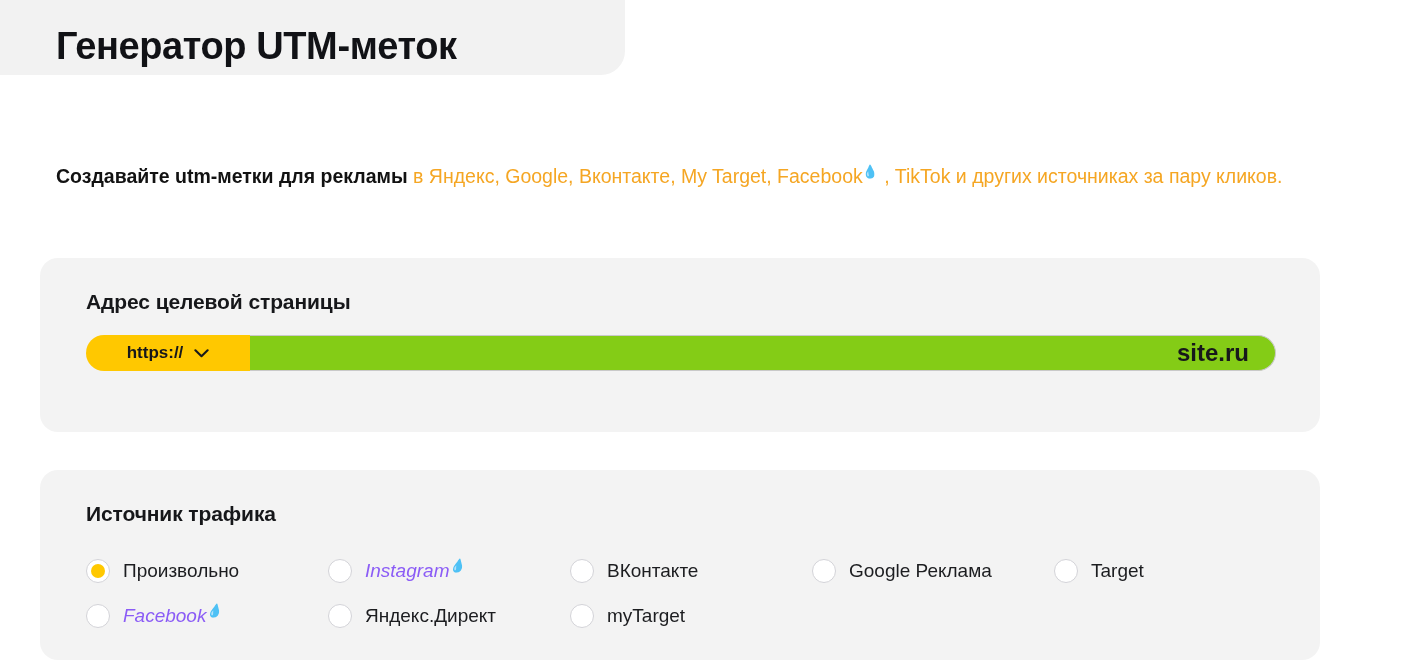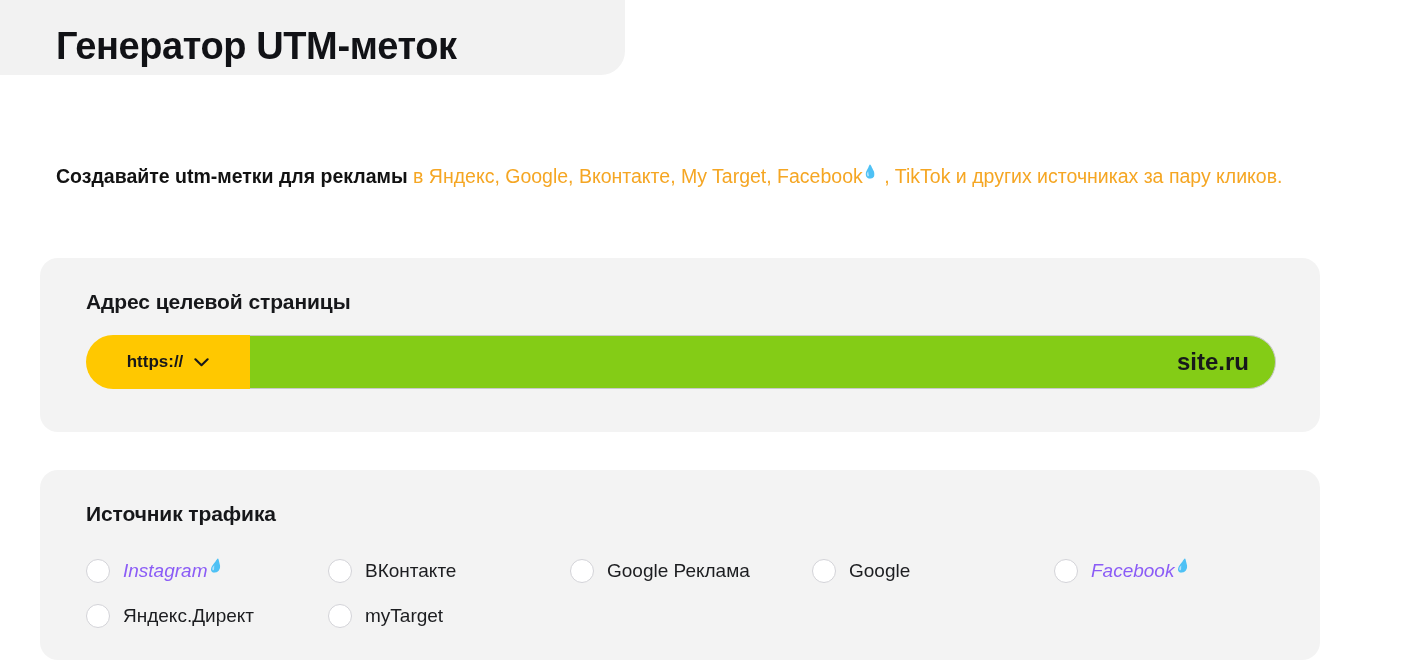--- a/index.html
+++ b/index.html
@@ -83,21 +83,21 @@
     color: #16171a;
     letter-spacing: -0.1px;
   }
 
   
   .url-row {
     display: flex;
     align-items: stretch;
     margin: 21px 0 0 46px;
     width: 1190px;
-    height: 54px;
+    height: 36px;
   }
   .proto-btn {
     flex: 0 0 auto;
     width: 164px;
     background: #ffc800;
     border: none;
     border-radius: 27px 0 0 27px;
     display: flex;
     align-items: center;
     justify-content: center;
@@ -200,35 +200,39 @@
         </svg>
       </span>
     </button>
     <input class="url-input" type="text" value="site.ru" style="">
   </div>
 </section>
 
 <section class="panel" id="panel-source">
   <h2 class="panel-title">Источник трафика</h2>
   <div class="radio-grid" id="radio-grid">
+      <label class="radio-item checked">
+        <span class="radio-mark"></span>
+        <span class="radio-label">Произвольно</span>
+      </label>
       <label class="radio-item restricted">
         <span class="radio-mark"></span>
         <span class="radio-label">Instagram<span class="drop">💧</span></span>
       </label>
       <label class="radio-item">
         <span class="radio-mark"></span>
         <span class="radio-label">ВКонтакте</span>
       </label>
       <label class="radio-item">
         <span class="radio-mark"></span>
         <span class="radio-label">Google Реклама</span>
       </label>
       <label class="radio-item">
         <span class="radio-mark"></span>
-        <span class="radio-label">Google</span>
+        <span class="radio-label">Target</span>
       </label>
       <label class="radio-item restricted">
         <span class="radio-mark"></span>
         <span class="radio-label">Facebook<span class="drop">💧</span></span>
       </label>
       <label class="radio-item">
         <span class="radio-mark"></span>
         <span class="radio-label">Яндекс.Директ</span>
       </label>
       <label class="radio-item">

